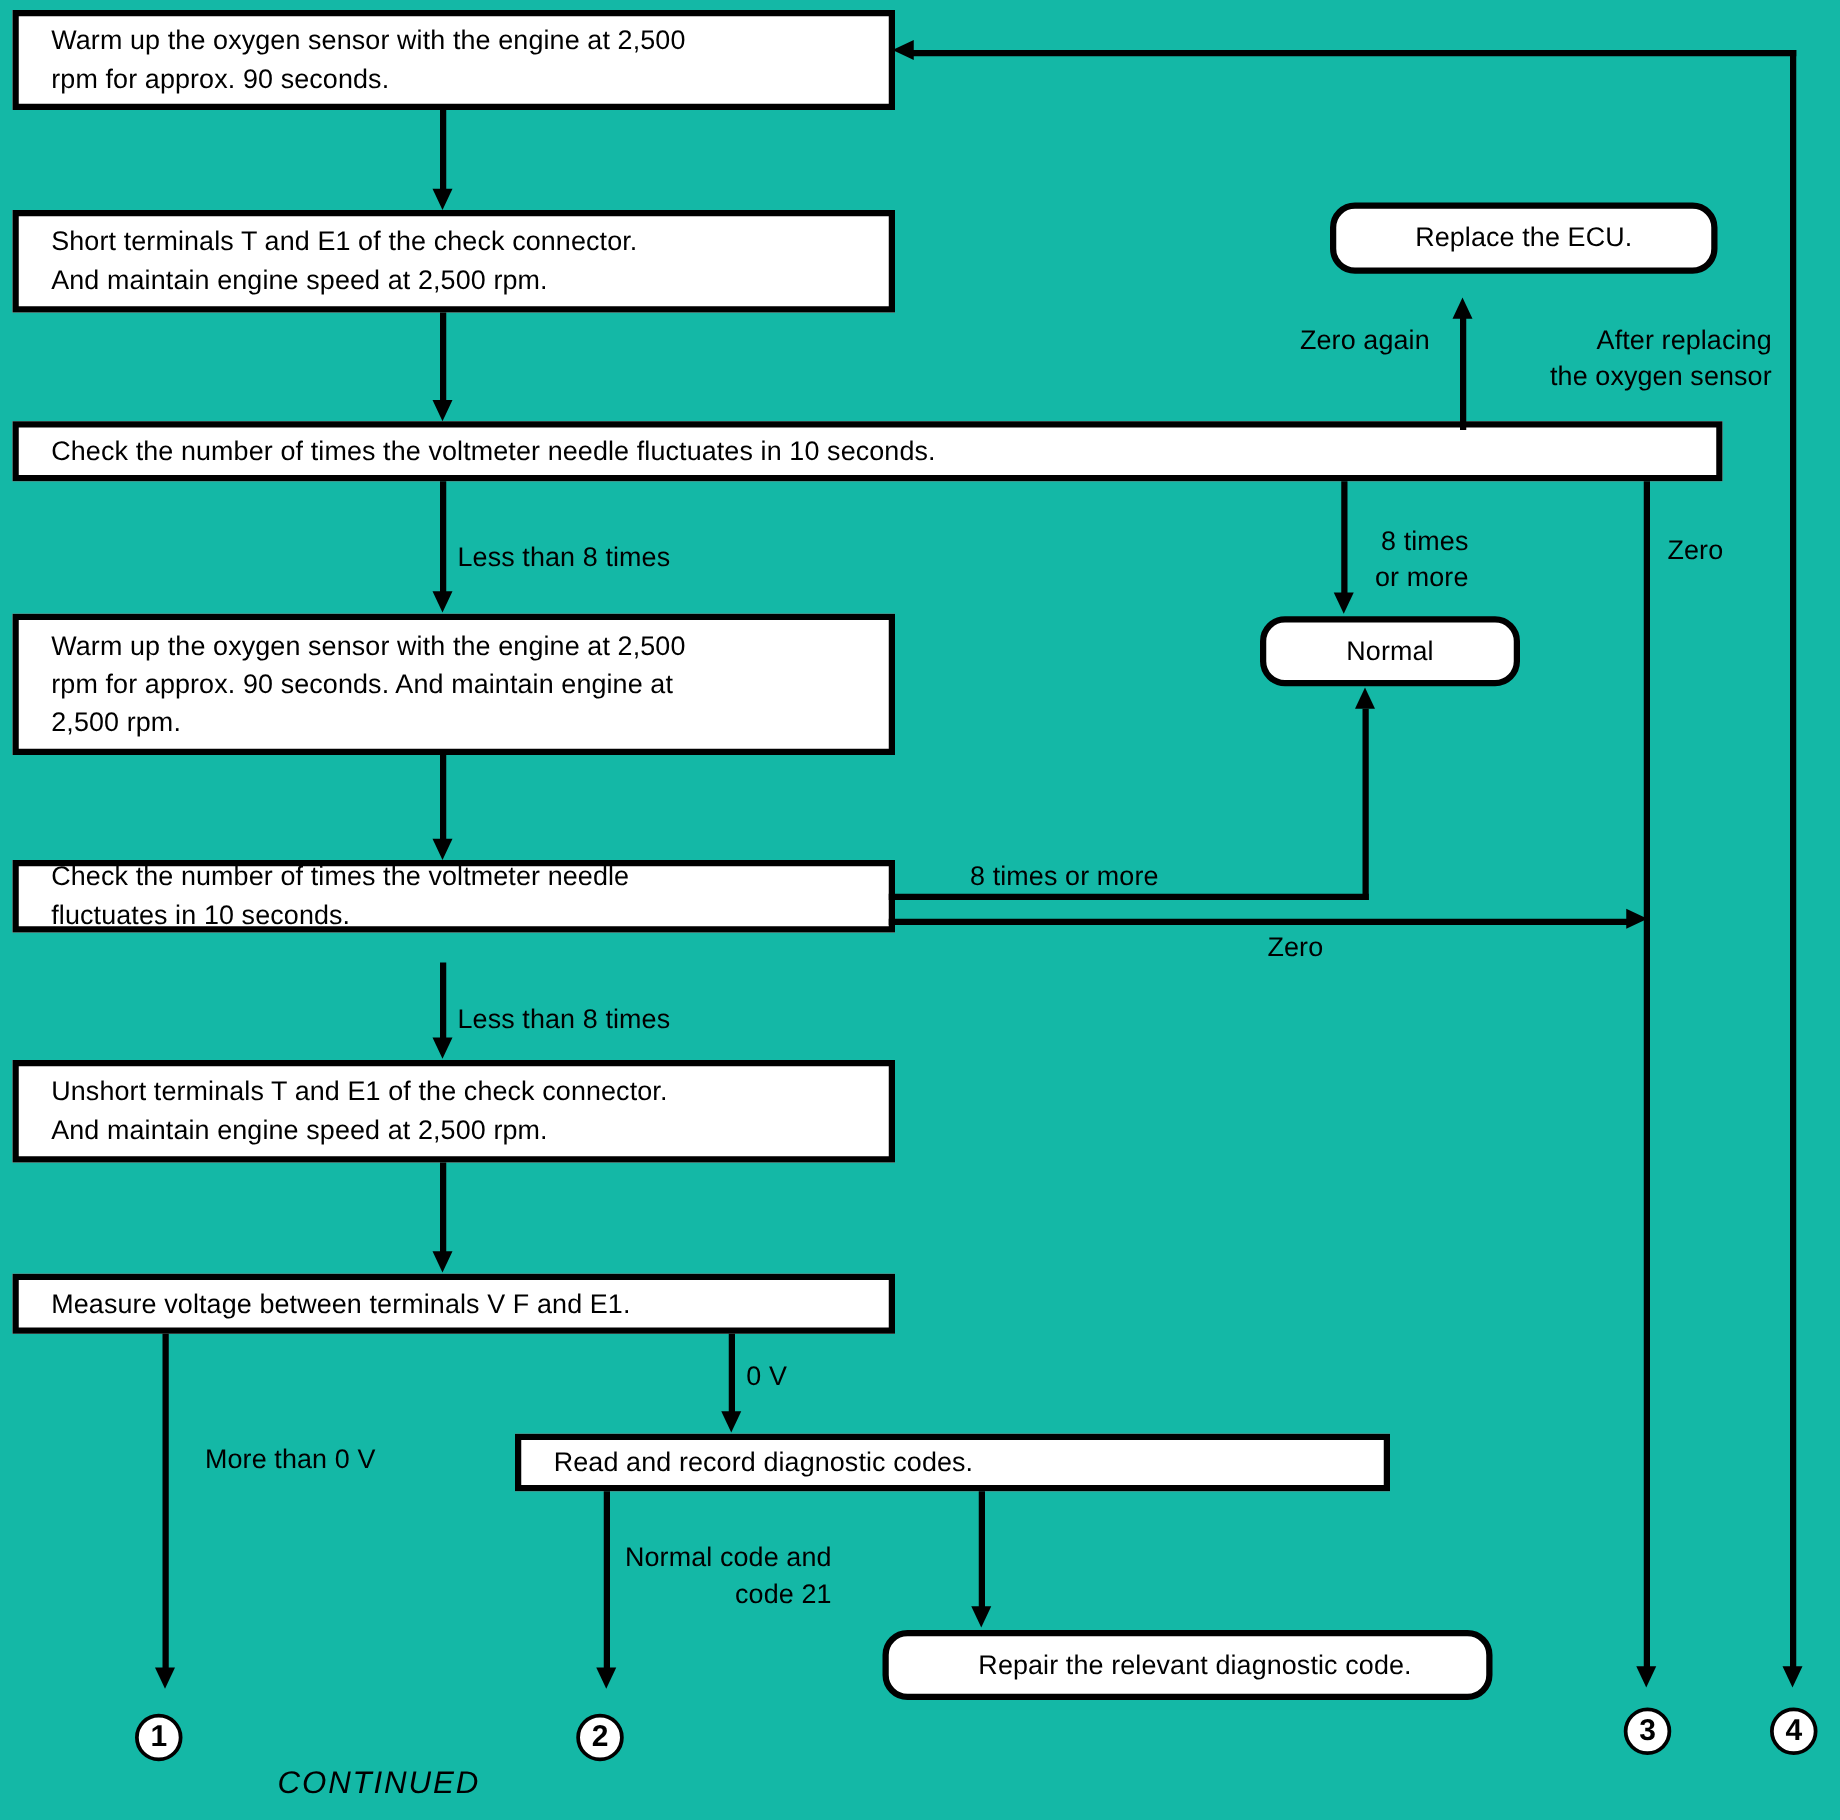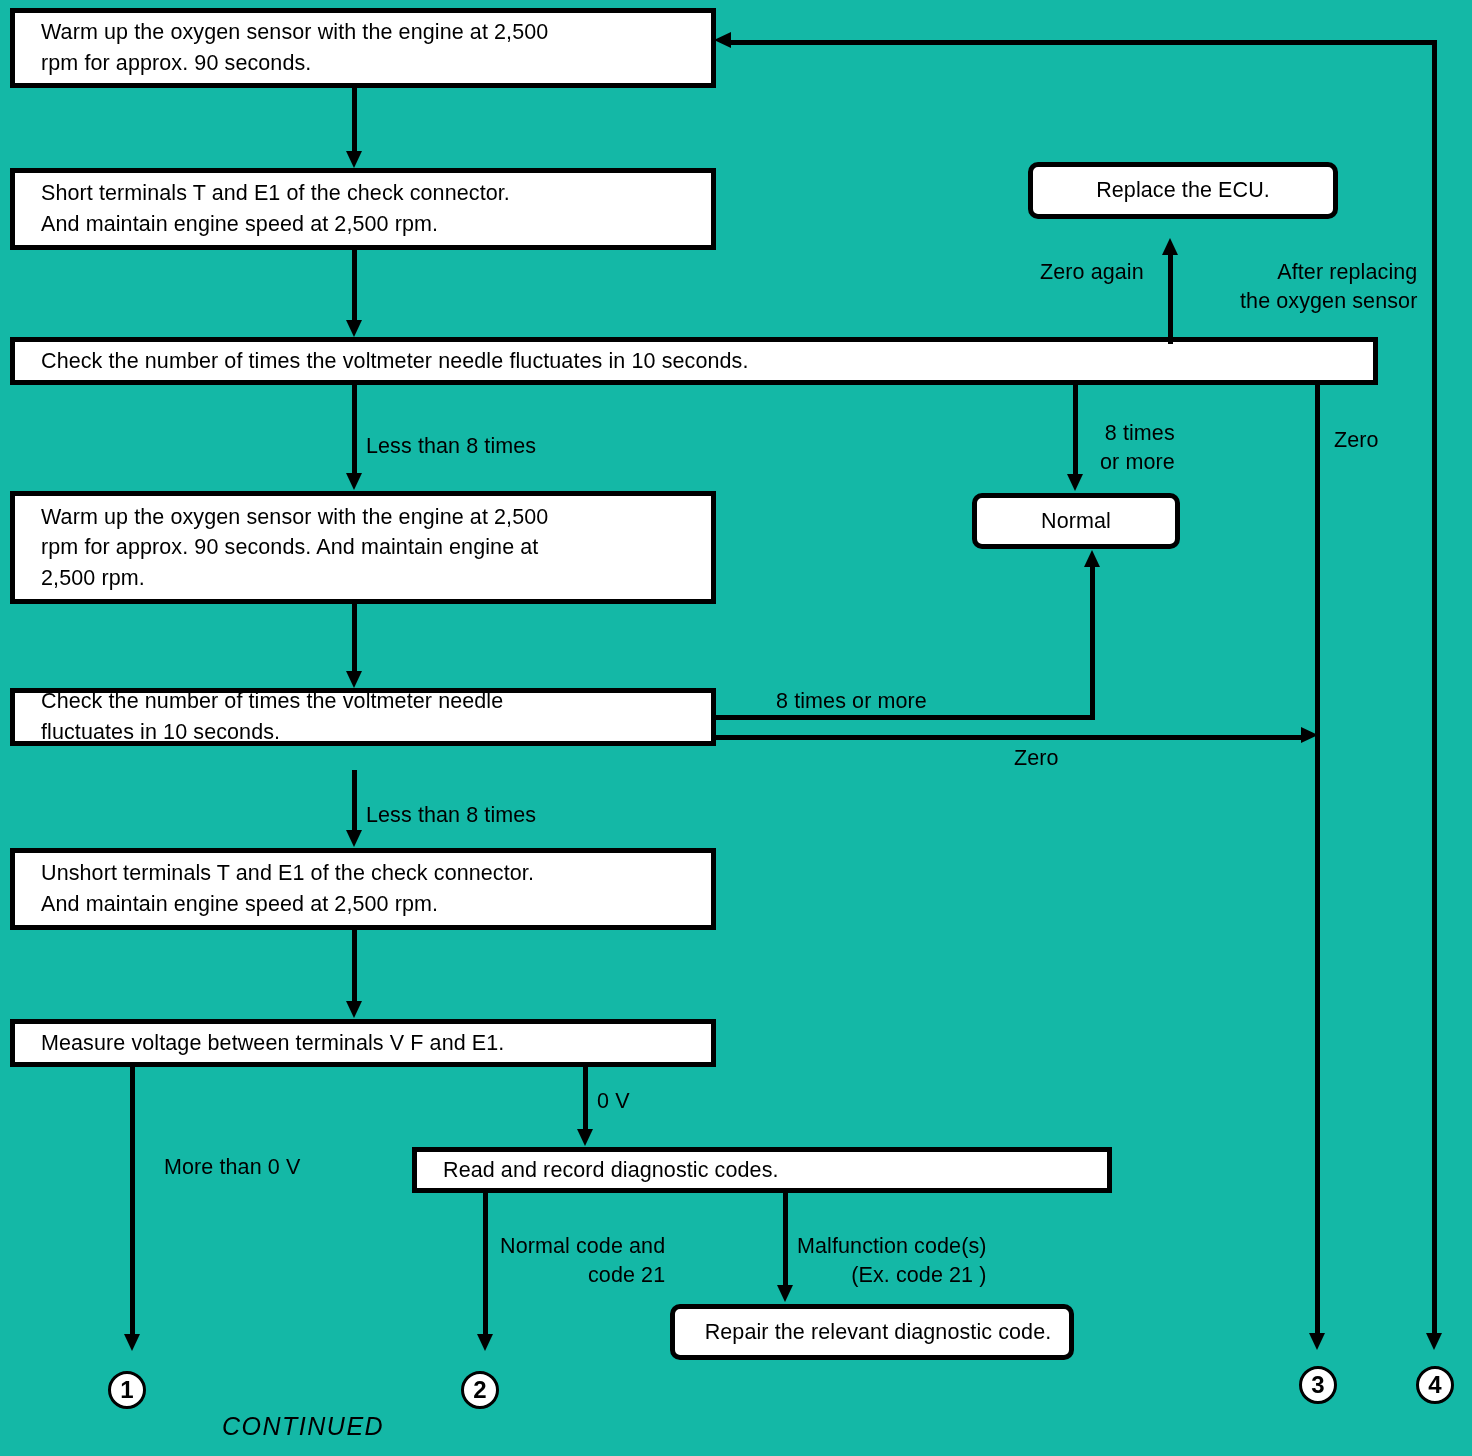--- a/index.html
+++ b/index.html
@@ -17,21 +17,21 @@
     overflow: hidden;
   }
   .box {
     position: absolute;
     box-sizing: border-box;
     border: 5px solid #000;
     background: #fff;
     display: flex;
     align-items: center;
   }
-  .box.rounded { border-radius: 10px; }
+  .box.rounded { border-radius: 20px; margin-left: 36px; }
   .box .txt {
     font-size: 21.5px;
     line-height: 1.42;
     padding: 0 0 0 26px;
     white-space: pre-line;
     letter-spacing: 0.1px;
   }
   .box.center .txt {
     padding: 0;
     width: 100%;
@@ -147,21 +147,21 @@
   </div>
 
   <div class="box" style="left:10px; top:1019px; width:706px; height:48px;">
     <div class="txt">Measure voltage between terminals  V F and E1.</div>
   </div>
 
   <div class="box" style="left:412px; top:1147px; width:700px; height:46px;">
     <div class="txt">Read and record diagnostic codes.</div>
   </div>
 
-  <div class="box rounded center" style="left:670px; top:1304px; width:404px; height:56px;padding-left:12px;">
+  <div class="box rounded center" style="left:670px; top:1304px; width:488px; height:56px;padding-left:12px;">
     <div class="txt">Repair the relevant diagnostic code.</div>
   </div>
 
   <div class="vline" style="left:352px; top:88px; height:66px;"></div>
   <div class="arrow-d" style="left:346px; top:151px;"></div>
 
   <div class="vline" style="left:352px; top:250px; height:72px;"></div>
   <div class="arrow-d" style="left:346px; top:320px;"></div>
 
   <div class="vline" style="left:352px; top:385px; height:90px;"></div>
@@ -210,22 +210,20 @@
   <div class="arrow-d" style="left:577px; top:1129px;"></div>
   <div class="lbl" style="left:597px; top:1087px;">0 V</div>
 
   <div class="vline" style="left:483px; top:1193px; height:144px;"></div>
   <div class="arrow-d" style="left:477px; top:1334px;"></div>
   <div class="lbl" style="left:500px; top:1232px;">Normal code and
 code 21</div>
 
   <div class="vline" style="left:783px; top:1193px; height:94px;"></div>
   <div class="arrow-d" style="left:777px; top:1285px;"></div>
-  <div class="lbl" style="left:797px; top:1232px;">Malfunction code(s)
-(Ex. code 21 )</div>
 
   <div class="vline" style="left:1432px; top:40px; height:1296px;"></div>
   <div class="hline" style="left:727px; top:40px; width:710px;"></div>
   <div class="arrow-l" style="left:714px; top:32px;"></div>
   <div class="arrow-d" style="left:1426px; top:1333px;"></div>
 
   <div class="circ" style="left:108px; top:1371px;">1</div>
   <div class="circ" style="left:461px; top:1371px;">2</div>
   <div class="circ" style="left:1299px; top:1366px;">3</div>
   <div class="circ" style="left:1416px; top:1366px;">4</div>

